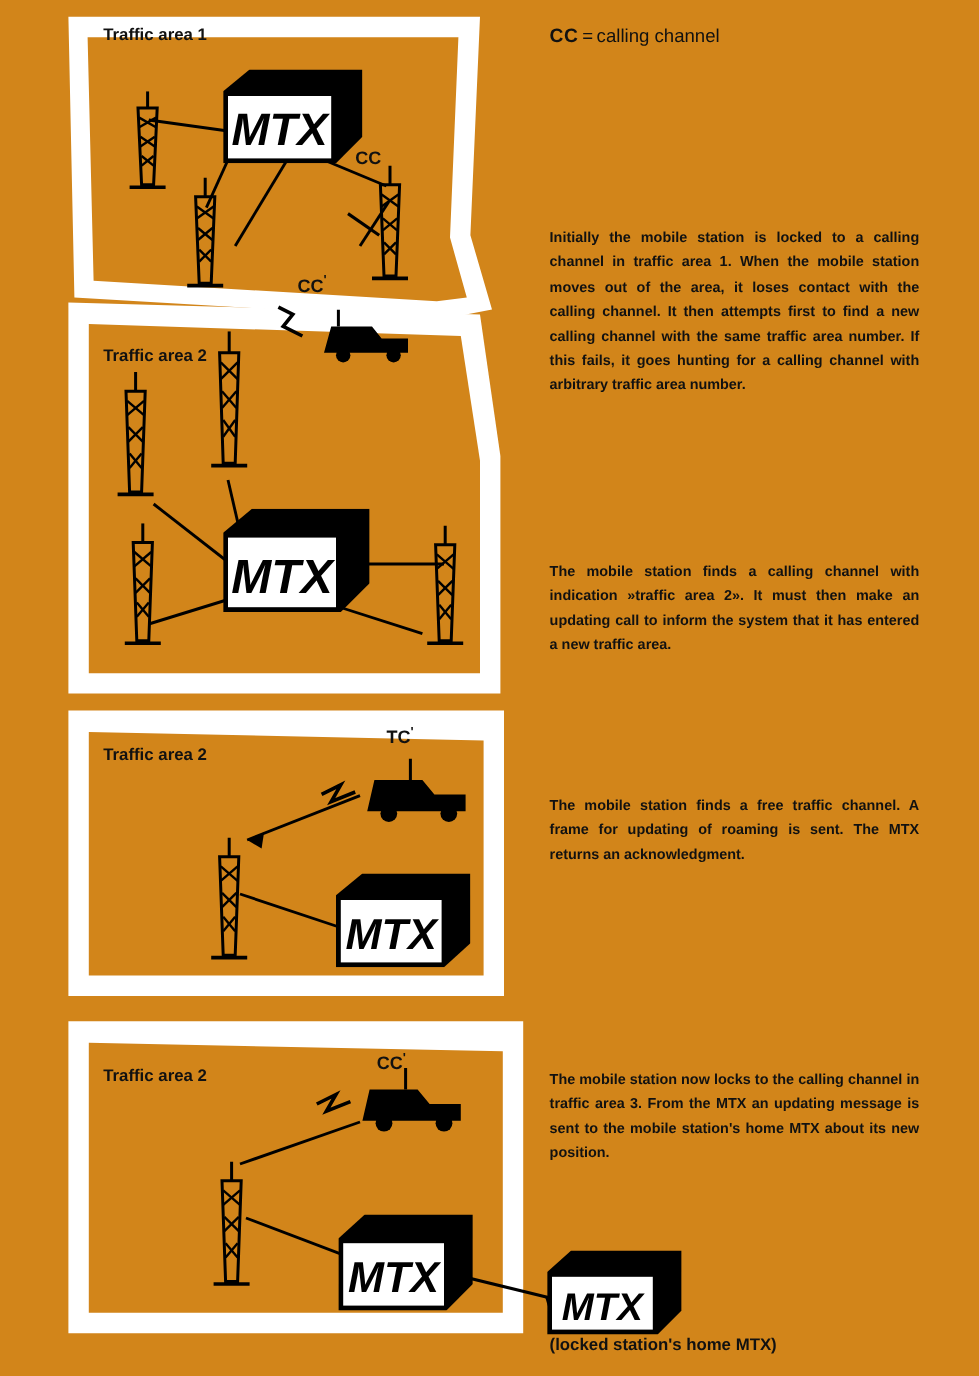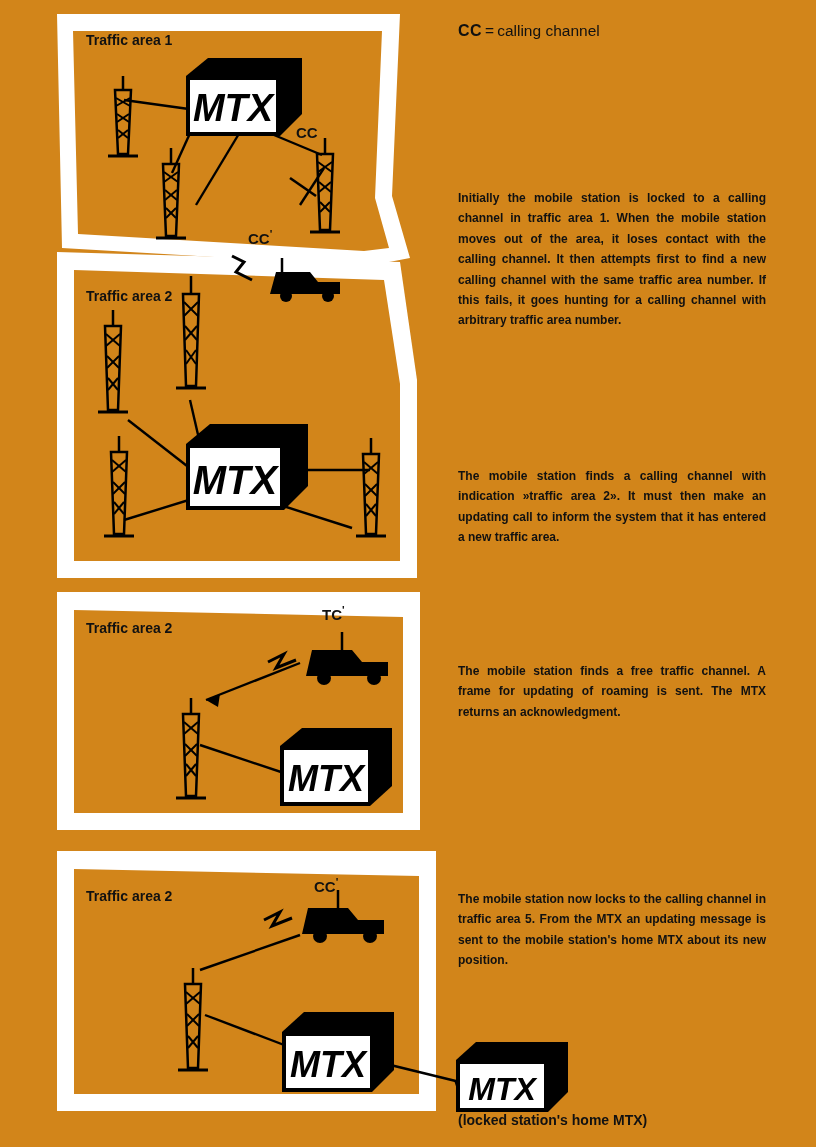--- a/index.html
+++ b/index.html
@@ -101,21 +101,21 @@
 
   <div class="legend">
     <div class="legend-row">
       <span class="legend-abbr">CC</span><span class="legend-eq">=</span><span>calling channel</span>
     </div>
   </div>
 
   <div class="para" id="para1">Initially the mobile station is locked to a calling channel in traffic area 1. When the mobile station moves out of the area, it loses contact with the calling channel. It then attempts first to find a new calling channel with the same traffic area number. If this fails, it goes hunting for a calling channel with arbitrary traffic area number.</div>
   <div class="para" id="para2">The mobile station finds a calling channel with indication »traffic area 2». It must then make an updating call to inform the system that it has entered a new traffic area.</div>
   <div class="para" id="para3">The mobile station finds a free traffic channel. A frame for updating of roaming is sent. The MTX returns an acknowledgment.</div>
-  <div class="para" id="para4">The mobile station now locks to the calling channel in traffic area 5. From the MTX an updating message is sent to the mobile station's home MTX about its new position.</div>
+  <div class="para" id="para4">The mobile station now locks to the calling channel in traffic area 3. From the MTX an updating message is sent to the mobile station's home MTX about its new position.</div>
   <div class="caption">(locked station's home MTX)</div>
 
   <svg class="lines" width="816" height="1147">
 
     <path d="M57,14 L400,14 L392,196 L410,258 L368,266 L62,248 Z" fill="#ffffff"></path>
     <path d="M73,31 L382,31 L375,198 L389,248 L364,251 L78,234 Z" fill="#d2851a"></path>
 
     <path d="M57,252 L400,262 L417,380 L417,578 L57,578 Z" fill="#ffffff"></path>
     <path d="M74,270 L384,280 L400,384 L400,561 L74,561 Z" fill="#d2851a"></path>
 
@@ -150,21 +150,21 @@
 
     <line x1="205" y1="1015" x2="292" y2="1048" stroke="#000" stroke-width="2.4"></line>
     <line x1="200" y1="970" x2="300" y2="935" stroke="#000" stroke-width="2.4"></line>
 
     <polyline points="264,920 280,912 272,926 292,918" fill="none" stroke="#000" stroke-width="3"></polyline>
 
     <line x1="370" y1="1060" x2="468" y2="1084" stroke="#000" stroke-width="2.6"></line>
     <polygon points="470,1085 454,1080 458,1093" fill="#000"></polygon>
   </svg>
 
-  <div class="area-label" style="left:86px; top:32px;">Traffic area 1</div>
+  <div class="area-label" style="left:86px; top:20px;">Traffic area 1</div>
 
   <div class="dlabel" style="left:296px; top:124px;">
     <span>CC</span>
   </div>
   <div class="dlabel" style="left:248px; top:228px;">
     <span>CC</span><sup>'</sup>
   </div>
 
   <div class="mast" style="left:100px; top:76px;">
     <svg width="46" height="90" viewBox="0 0 46 90">

